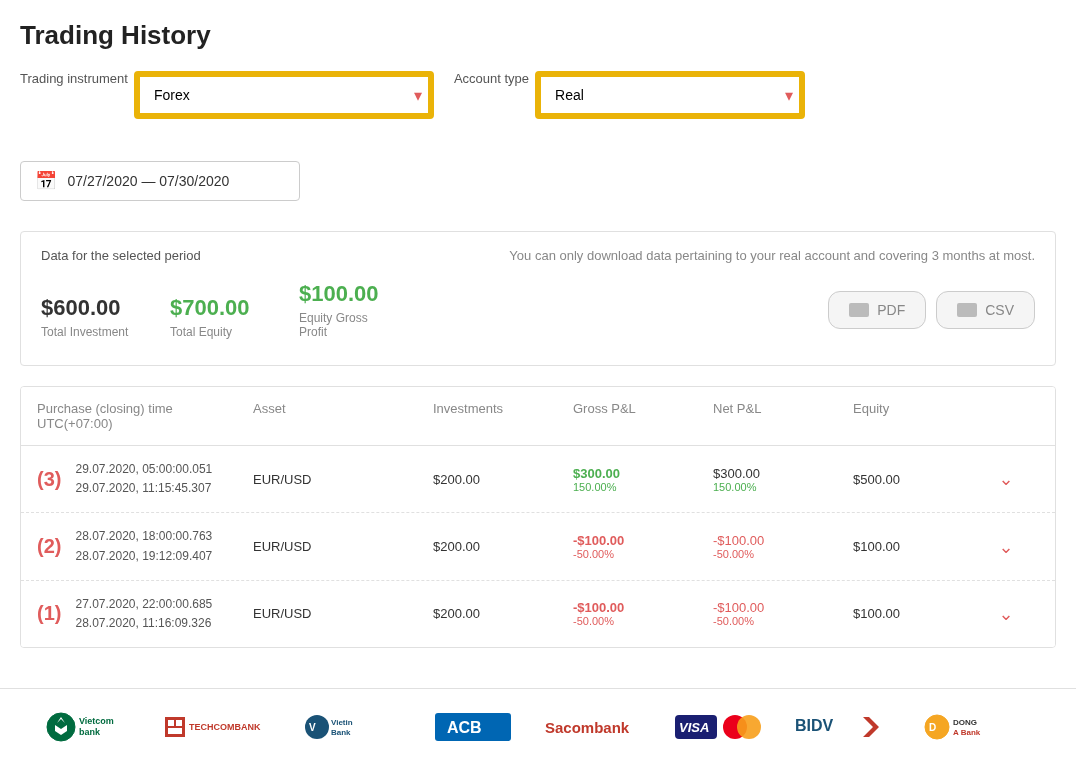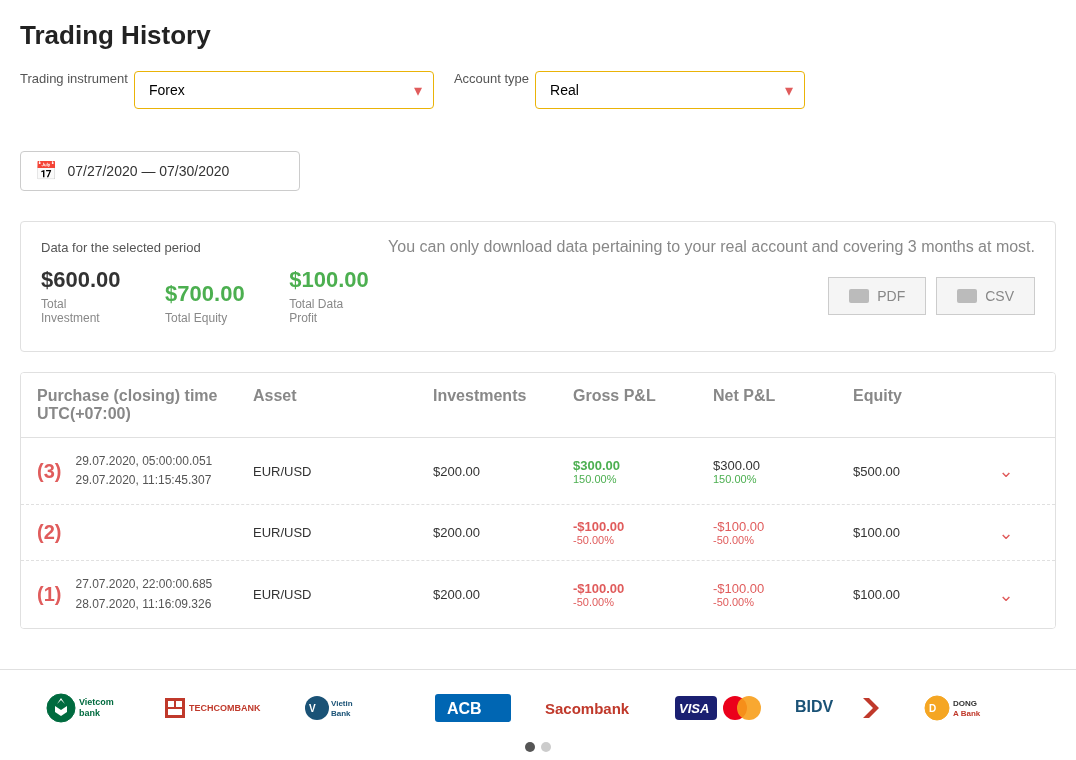--- a/index.html
+++ b/index.html
@@ -10,21 +10,21 @@
     
     .page-header { padding: 20px 36px 10px 20px; }
     .page-title { font-size: 26px; font-weight: 700; color: #222; margin-bottom: 20px; }
 
     
     .filters-row { display: flex; align-items: flex-end; gap: 20px; margin-bottom: 20px; flex-wrap: wrap; }
     .filter-group { display: flex; flex-direction: row; gap: 6px; }
     .filter-label { font-size: 13px; color: #555; }
     .filter-select { 
       appearance: none; 
-      border: 1px solid #eab308; 
+      border: 6px solid #eab308; 
       border-radius: 4px; 
       padding: 10px 40px 10px 14px; 
       font-size: 14px; 
       background: #fff;
       cursor: pointer;
       position: relative;
       min-width: 200px;
     }
     .select-wrapper {
       position: relative;
@@ -54,49 +54,49 @@
     .calendar-icon { color: #e05c5c; font-size: 18px; }
     .date-range-text { font-size: 14px; color: #333; }
 
     
     .info-section { 
       border: 1px solid #e0e0e0; 
       border-radius: 4px; 
       margin: 0 20px 20px 20px;
       padding: 16px 20px;
     }
-    .info-header { display: flex; justify-content: space-between; align-items: center; margin-bottom: 1px; flex-wrap: wrap; gap: 8px; }
+    .info-header { display: flex; justify-content: space-between; align-items: center; margin-bottom: 8px; flex-wrap: wrap; gap: 8px; }
     .info-header-left { font-size: 13px; color: #555; }
-    .info-header-right { font-size: 16px; color: #888; text-align: right; }
+    .info-header-right { font-size: 13px; color: #888; text-align: right; }
 
     .stats-row { display: flex; align-items: flex-end; gap: 0; }
     .stat-item { flex: 1; padding: 10px 20px; }
     .stat-item:first-child { padding-left: 0; }
     .stat-value { font-size: 22px; font-weight: 600; margin-bottom: 4px; }
     .stat-value.black { color: #333; }
     .stat-value.green { color: #4caf50; }
     .stat-label { font-size: 12px; color: #888; }
 
     .export-buttons { display: flex; gap: 10px; align-items: center; }
     .export-btn {
       display: flex; align-items: center; gap: 8px;
       padding: 10px 20px;
       border: 1px solid #ccc;
-      border-radius: 0;
+      border-radius: 12px;
       background: #f5f5f5;
       color: #888;
       cursor: pointer;
       font-size: 14px;
     }
     .export-btn-icon { width: 20px; height: 14px; background: #bbb; border-radius: 2px; display: inline-block; }
 
     
     .table-section { margin: 20px 20px 0 20px; border: 1px solid #e0e0e0; border-radius: 4px; overflow: hidden; }
     .table-header { display: grid; grid-template-columns: 220px 180px 140px 140px 140px 140px 50px; border-bottom: 1px solid #e0e0e0; background: #fff; }
-    .th { padding: 14px 12px; font-size: 16px; color: #888; font-weight: 700; }
+    .th { padding: 14px 12px; font-size: 13px; color: #888; font-weight: 400; }
     .th:first-child { padding-left: 16px; }
 
     .table-row { display: grid; grid-template-columns: 220px 180px 140px 140px 140px 140px 50px; border-bottom: 1px dashed #e0e0e0; align-items: center; background: #fff; }
     .table-row:last-child { border-bottom: none; }
     .td { padding: 14px 12px; font-size: 13px; color: #333; }
     .td:first-child { padding-left: 16px; }
 
     .time-cell { display: flex; align-items: center; gap: 10px; }
     .time-lines { font-size: 12px; color: #555; line-height: 1.6; }
     .row-number { font-size: 20px; font-weight: 700; color: #e05c5c; margin-right: 4px; }
@@ -167,21 +167,21 @@
         <div class="stat-item">
           <div class="stat-value black">$600.00</div>
           <div class="stat-label">Total Investment</div>
         </div>
         <div class="stat-item">
           <div class="stat-value green">$700.00</div>
           <div class="stat-label">Total Equity</div>
         </div>
         <div class="stat-item">
           <div class="stat-value green">$100.00</div>
-          <div class="stat-label">Total Data Profit</div>
+          <div class="stat-label">Equity Gross Profit</div>
         </div>
       </div>
       <div class="export-buttons">
         <button class="export-btn">
           <span class="export-btn-icon" style="background:#bbb;"></span>
           <span>PDF</span>
         </button>
         <button class="export-btn">
           <span class="export-btn-icon" style="background:#bbb;"></span>
           <span>CSV</span>
@@ -231,20 +231,24 @@
         <div class="net-positive">$300.00</div>
         <div class="percent pos">150.00%</div>
       </div>
       <div class="td">$500.00</div>
       <div class="td expand-btn">⌄</div>
     </div>
 
     <div class="table-row">
       <div class="td time-cell">
         <span class="row-number">(2)</span>
+        <div class="time-lines">
+          <div>28.07.2020, 18:00:00.763</div>
+          <div>28.07.2020, 19:12:09.407</div>
+        </div>
       </div>
       <div class="td">EUR/USD</div>
       <div class="td">$200.00</div>
       <div class="td">
         <div class="gross-negative">-$100.00</div>
         <div class="percent neg">-50.00%</div>
       </div>
       <div class="td">
         <div class="net-negative">-$100.00</div>
         <div class="percent neg">-50.00%</div>

